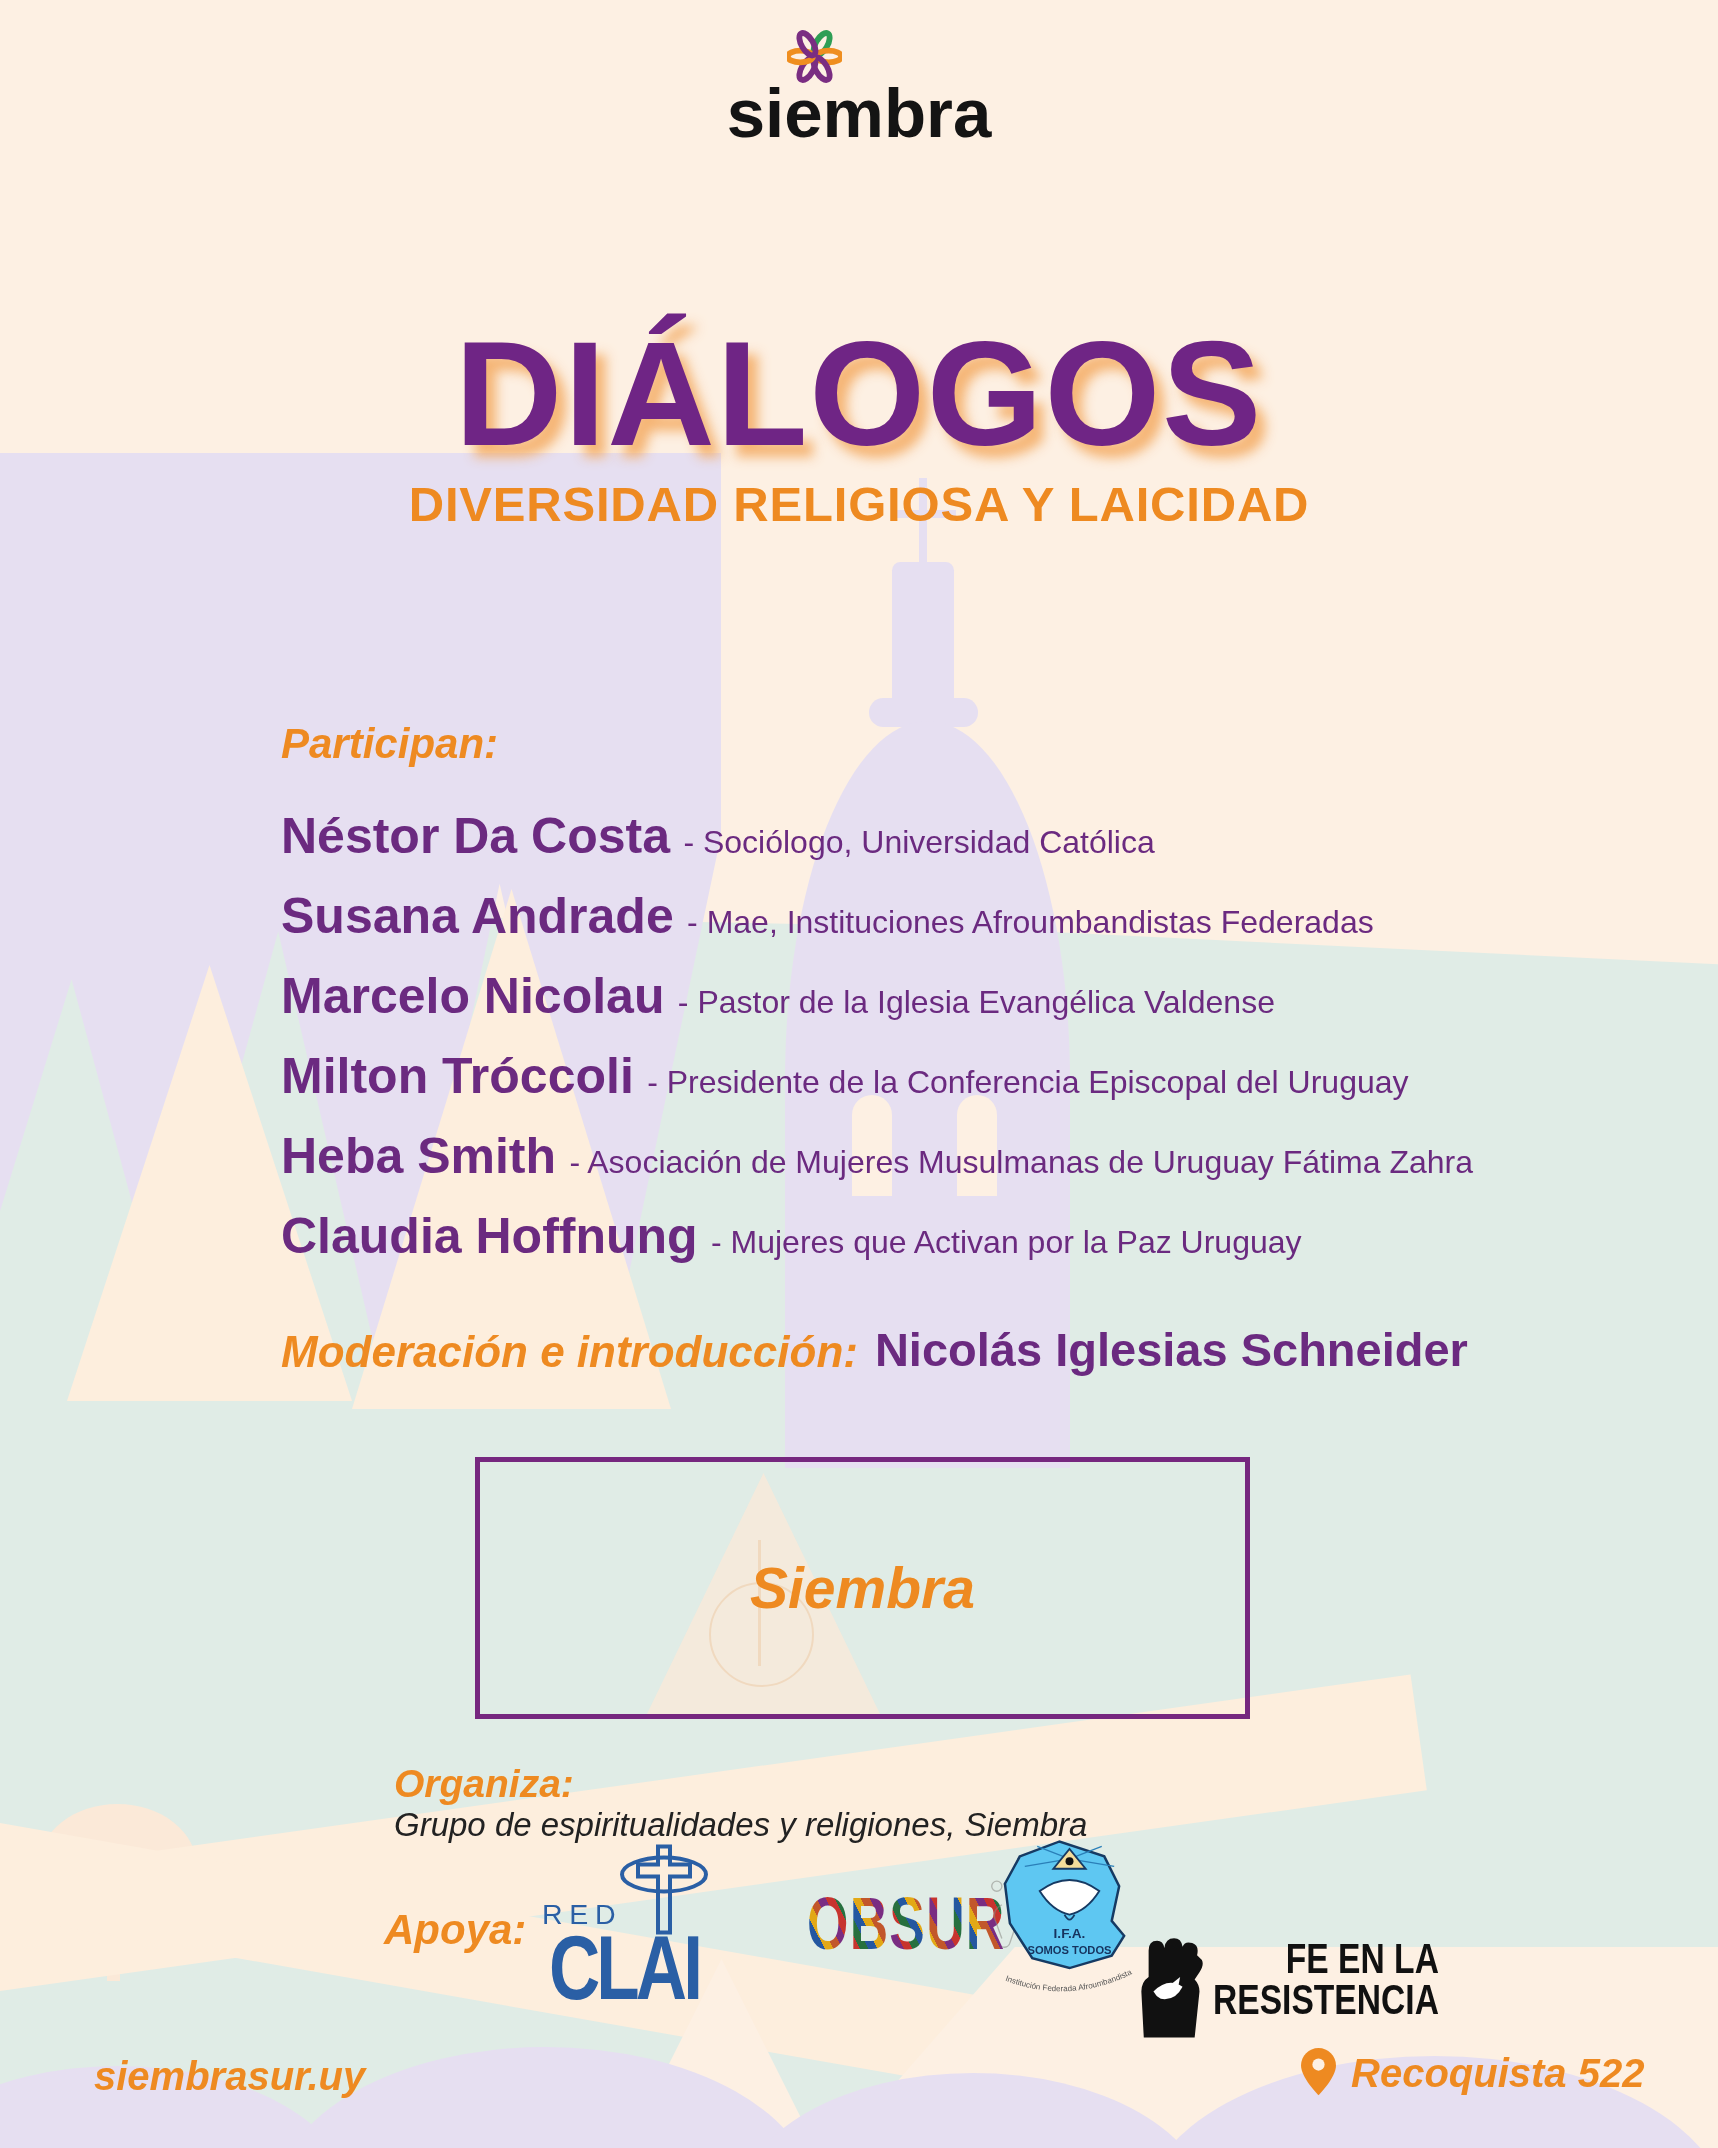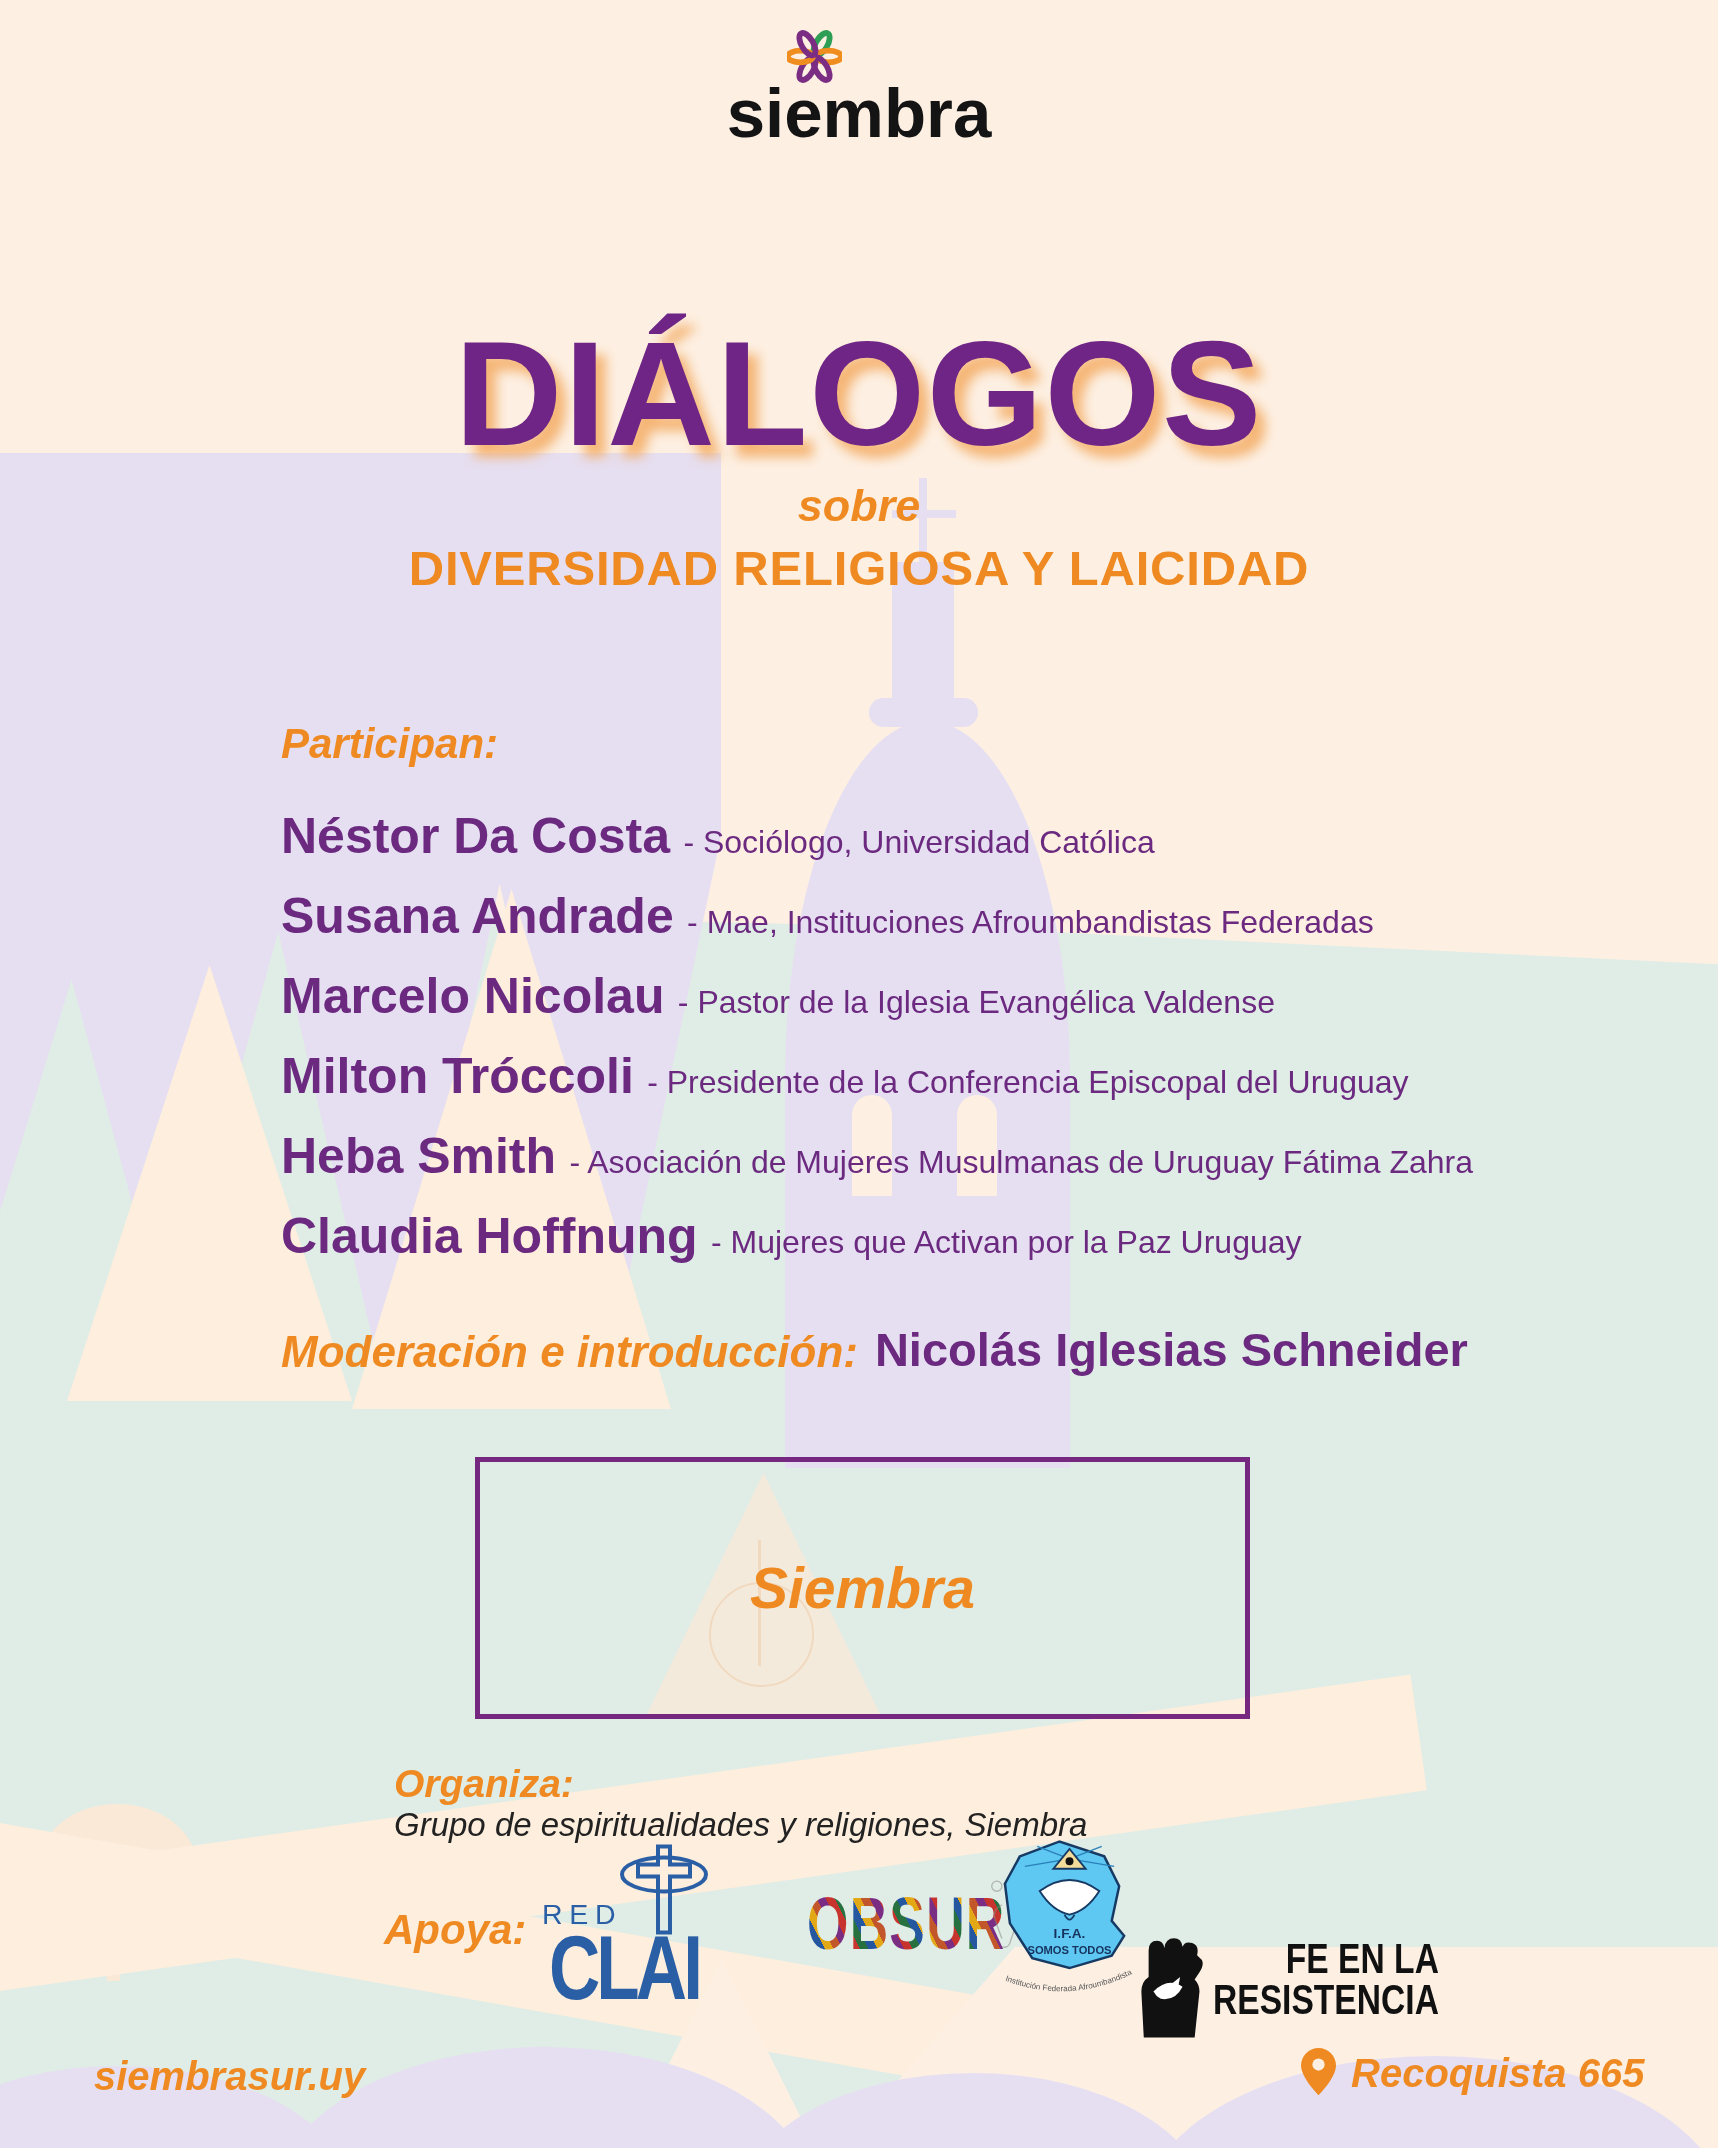--- a/index.html
+++ b/index.html
@@ -135,21 +135,20 @@
           <ellipse rx="7" ry="15" cy="-17" transform="rotate(330)" stroke="#7a2d82"></ellipse>
         </g>
       </svg>
     </span>
     <span class="brand-text">siembra</span>
   </span>
 </div>
 
 <div class="abs title-wrap content">
   <div class="title-main">DIÁLOGOS</div>
-  <div class="title-sobre">sobre</div>
   <div class="title-sub">DIVERSIDAD RELIGIOSA Y LAICIDAD</div>
 </div>
 
 <div class="abs participan-label content">Participan:</div>
 <div class="abs p-list content">
   <div class="p-row">
     <span class="p-name">Néstor Da Costa</span>
     <span class="p-role">- Sociólogo, Universidad Católica</span>
   </div>
   <div class="p-row">
@@ -257,15 +256,15 @@
 </div>
 
 <div class="abs footer-site content">siembrasur.uy</div>
 <div class="abs footer-addr content">
   <span>
     <svg width="35" height="49" viewBox="0 0 40 54">
       <path d="M20 0 C31 0 40 9 40 20 C40 34 20 54 20 54 C20 54 0 34 0 20 C0 9 9 0 20 0 Z" fill="#ee8a21"></path>
       <circle cx="20" cy="19" r="7" fill="#fdf0e3"></circle>
     </svg>
   </span>
-  <span class="addr-text">Recoquista 665</span>
+  <span class="addr-text">Recoquista 522</span>
 </div>
 
 
 </body></html>

